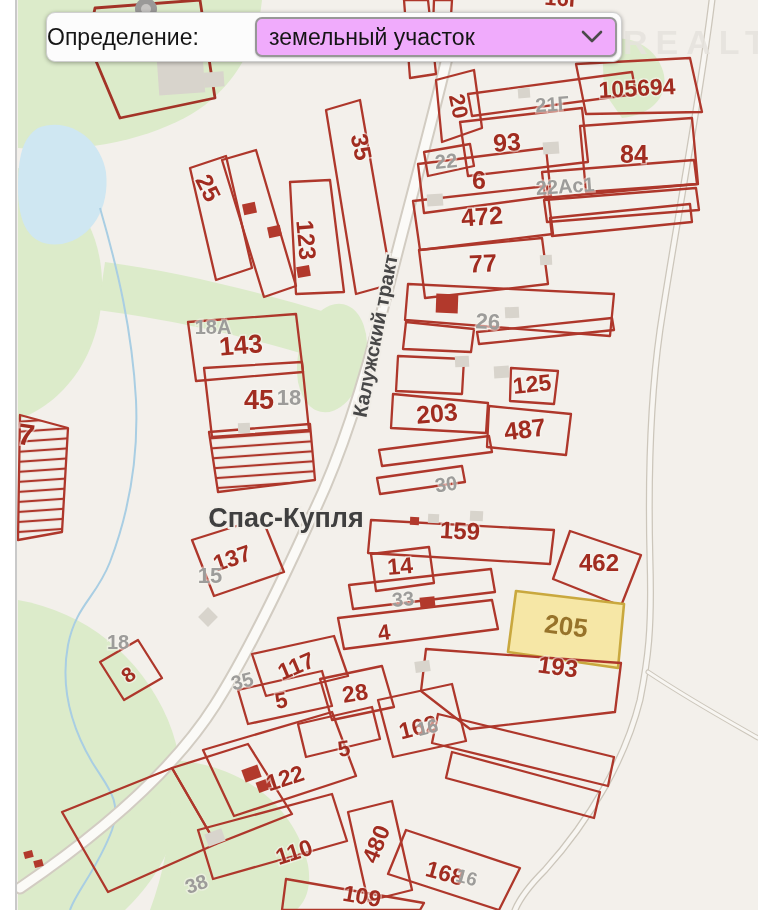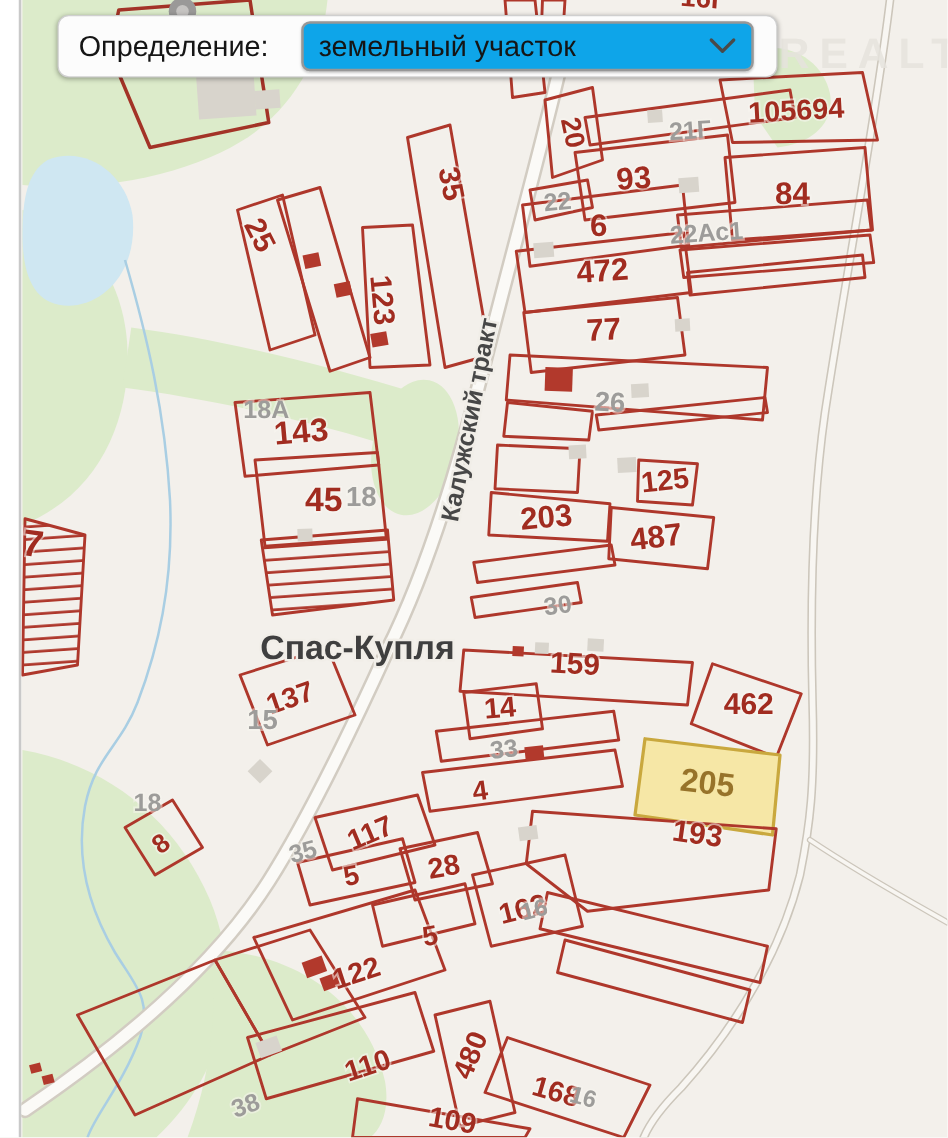--- a/index.html
+++ b/index.html
@@ -18,23 +18,23 @@
   .lab.gray{fill:#9d9c9a;stroke:rgba(248,245,240,.5);stroke-width:3px;}
   .lab.sel{fill:#97732a;stroke:rgba(246,231,166,.4);stroke-width:2px;}
   .place-lab{font:700 27px "Liberation Sans",sans-serif;fill:#3f3f3f;text-anchor:middle;
              paint-order:stroke;stroke:#f1eee8;stroke-width:4px;}
   .road-lab{font:700 20px "Liberation Sans",sans-serif;fill:#474747;text-anchor:middle;
             paint-order:stroke;stroke:#f1eee8;stroke-width:4px;}
   .wmark{font:700 34px "Liberation Sans",sans-serif;fill:#e6e3dd;opacity:.85;letter-spacing:8px;}
   
   #ctrl{position:absolute;left:46px;top:12px;width:576px;height:50px;background:#fcfcfc;
         border:1px solid #cfcfcf;border-radius:9px;box-shadow:0 1px 4px rgba(0,0,0,.35);
-        display:flex;align-items:center;padding-left:16px;box-sizing:border-box;}
+        display:flex;align-items:center;box-sizing:border-box;}
   #ctrl .lbl{font-size:23px;color:#151515;white-space:nowrap;}
-  #dropdown{margin-left:auto;margin-right:18px;width:362px;height:40px;background:#0ea5e9;
+  #dropdown{margin-left:auto;margin-right:4px;width:362px;height:40px;background:#f0abfc;
         border:2px solid #979797;border-radius:7px;display:flex;align-items:center;
         padding:0 12px;box-sizing:border-box;box-shadow:0 1px 2px rgba(0,0,0,.2);}
   #dropdown .val{font-size:23px;color:#151515;white-space:nowrap;overflow:hidden;}
   #dropdown svg{margin-left:auto;flex:none;}
   
   #gutter{position:absolute;left:0;top:0;width:15px;height:910px;background:#ffffff;
           border-right:2px solid #c9c9c9;}
 </style>
 </head>
 <body>

